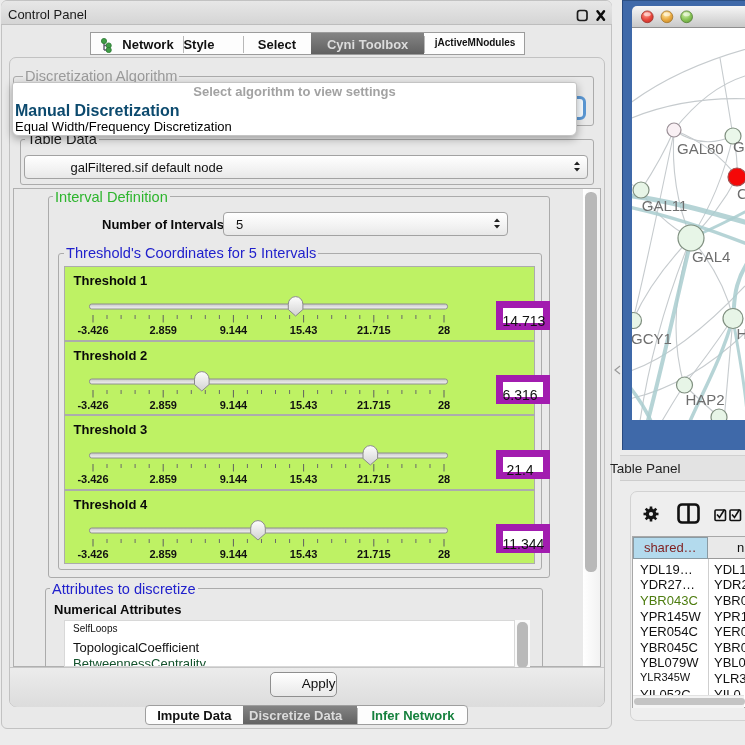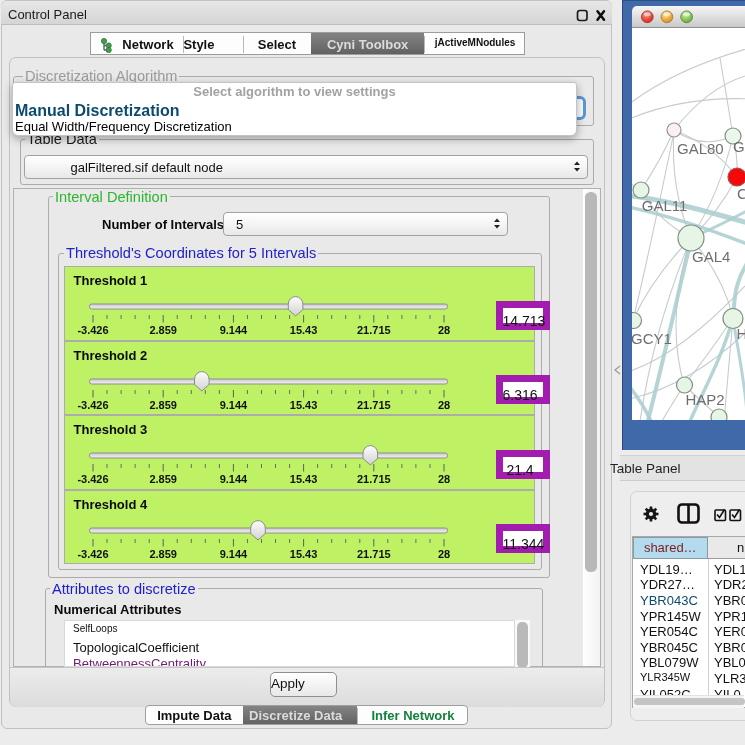--- a/index.html
+++ b/index.html
@@ -262,31 +262,31 @@
 </svg>
 <div class="vbox">11.344</div>
 </div>
 
 <div class="abs" style="left:45px;top:588px;width:497.5px;height:85px;border:1px solid #ababab;border-radius:3px;"></div>
 <div class="grouptitle" style="left:50px;top:581.5px;color:#2121cc;">Attributes to discretize</div>
 <div class="abs" style="left:54px;top:601.5px;font-size:13px;font-weight:bold;color:#0a0a0a;">Numerical Attributes</div>
 <div class="abs" style="left:64px;top:620px;width:451px;height:47px;background:#fff;border:1px solid #d8d8d8;overflow:hidden;">
   <div style="position:absolute;left:8px;top:2px;font-size:10px;color:#111">SelfLoops</div>
   <div style="position:absolute;left:8px;top:18.6px;font-size:13px;color:#111">TopologicalCoefficient</div>
-  <div style="position:absolute;left:8px;top:35.2px;font-size:13px;color:#701a75">BetweennessCentrality</div>
+  <div style="position:absolute;left:8px;top:35.2px;font-size:13px;color:#14532d">BetweennessCentrality</div>
 </div>
 <div class="abs" style="left:515px;top:620px;width:14.5px;height:47px;background:#fafafa;"></div>
 <div class="abs" style="left:516.5px;top:621.5px;width:11px;height:46px;background:#b9b9b9;border-radius:5px;"></div>
 
 <div class="abs" style="left:583px;top:188.5px;width:16.5px;height:477.5px;background:linear-gradient(90deg,#ffffff,#f2f2f2);"></div>
 <div class="abs" style="left:585px;top:192px;width:11.5px;height:380px;background:#b8b8b8;border-radius:5.5px;"></div>
 
 <div class="abs" style="left:10px;top:667px;width:594px;height:39.5px;background:linear-gradient(#ececec,#dcdcdc);border-top:1px solid #c6c6c6;border-radius:0 0 7px 7px;"></div>
 <div class="abs" style="left:270px;top:671.5px;width:66.5px;height:25px;background:linear-gradient(#ffffff,#e8e8e8);
-  border:1px solid #8f8f8f;border-radius:5px;text-align:left;font-size:13.5px;color:#111;line-height:21px;">Apply</div>
+  border:1px solid #8f8f8f;border-radius:5px;text-align:right;font-size:13.5px;color:#111;line-height:21px;">Apply</div>
 
 <div class="abs" style="left:145px;top:704.5px;width:323px;height:20px;background:#fdfdfd;
   border:1px solid #9e9e9e;border-radius:4px;overflow:hidden;">
   <div class="abs" style="left:96.7px;top:0;width:114.3px;height:20px;background:linear-gradient(#848484,#5e5e5e);"></div>
   <div class="abs" style="left:211px;top:2px;width:1px;height:16px;background:#b8b8b8"></div>
   <div class="abs" style="left:0;top:2.5px;width:96.7px;text-align:center;font-size:13px;font-weight:bold;color:#111">Impute Data</div>
   <div class="abs" style="left:96.7px;top:2.5px;width:106px;text-align:center;font-size:13px;font-weight:bold;color:#dcdcdc">Discretize Data</div>
   <div class="abs" style="left:211px;top:2.5px;width:112px;text-align:center;font-size:13px;font-weight:bold;color:#15803d">Infer Network</div>
 </div>
 
@@ -426,21 +426,21 @@
 <div class="abs" style="left:632px;top:535.5px;width:113px;height:172.5px;background:#fff;border:1px solid #a8a8a8;border-right:none;overflow:hidden;"></div>
 <div class="abs" style="left:633px;top:536.5px;width:74.5px;height:22px;background:#b3daed;border:1px solid #8a9aa2;"></div>
 <div class="abs" style="left:707.5px;top:536.5px;width:37.5px;height:22px;background:#e9e9e9;border-bottom:1px solid #9a9a9a;"></div>
 <div class="abs" style="left:633px;top:540px;width:74.5px;text-align:center;font-size:13px;color:#7f1d1d;">shared…</div>
 <div class="abs" style="left:737px;top:540px;font-size:13px;color:#111;">n…</div>
 <div class="abs" style="left:707.5px;top:558.5px;width:1px;height:138px;background:#cfcfcf;"></div>
 <div style="position:absolute;left:640px;top:561.7px;font-size:13px;color:#111">YDL19…</div>
     <div style="position:absolute;left:714px;top:561.7px;font-size:13px;color:#111">YDL1…</div>
     <div style="position:absolute;left:640px;top:577.3px;font-size:13px;color:#111">YDR27…</div>
     <div style="position:absolute;left:714px;top:577.3px;font-size:13px;color:#111">YDR2…</div>
-    <div style="position:absolute;left:640px;top:592.9px;font-size:13px;color:#0c4a6e">YBR043C</div>
+    <div style="position:absolute;left:640px;top:592.9px;font-size:13px;color:#4d7c0f">YBR043C</div>
     <div style="position:absolute;left:714px;top:592.9px;font-size:13px;color:#111">YBR0…</div>
     <div style="position:absolute;left:640px;top:608.5px;font-size:13px;color:#111">YPR145W</div>
     <div style="position:absolute;left:714px;top:608.5px;font-size:13px;color:#111">YPR1…</div>
     <div style="position:absolute;left:640px;top:624.1px;font-size:13px;color:#111">YER054C</div>
     <div style="position:absolute;left:714px;top:624.1px;font-size:13px;color:#111">YER0…</div>
     <div style="position:absolute;left:640px;top:639.7px;font-size:13px;color:#111">YBR045C</div>
     <div style="position:absolute;left:714px;top:639.7px;font-size:13px;color:#111">YBR0…</div>
     <div style="position:absolute;left:640px;top:655.3px;font-size:13px;color:#111">YBL079W</div>
     <div style="position:absolute;left:714px;top:655.3px;font-size:13px;color:#111">YBL0…</div>
     <div style="position:absolute;left:640px;top:670.9px;font-size:11px;color:#111">YLR345W</div>

